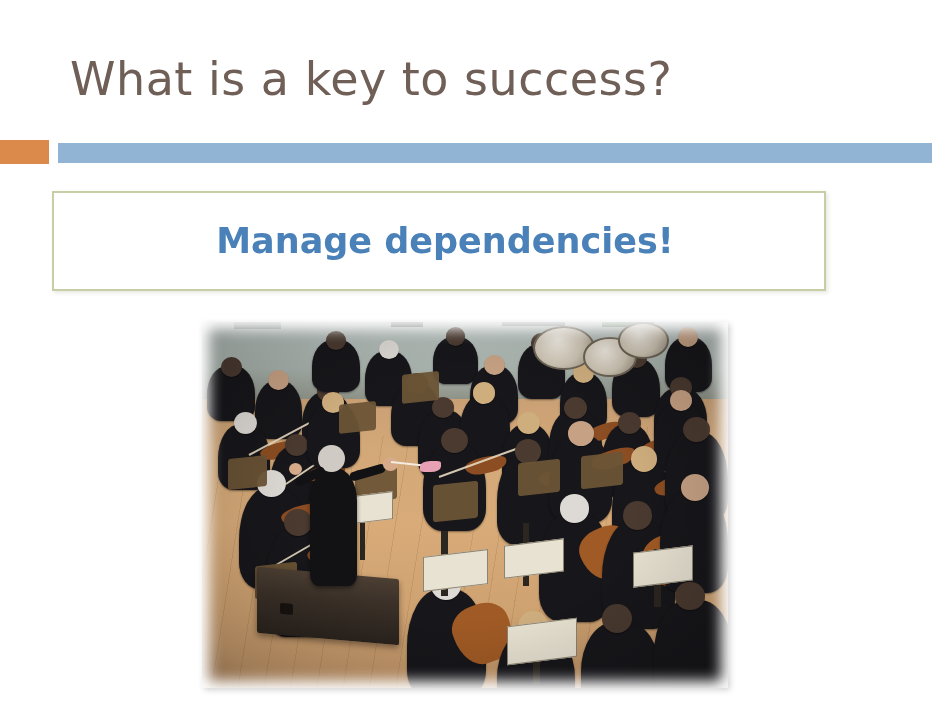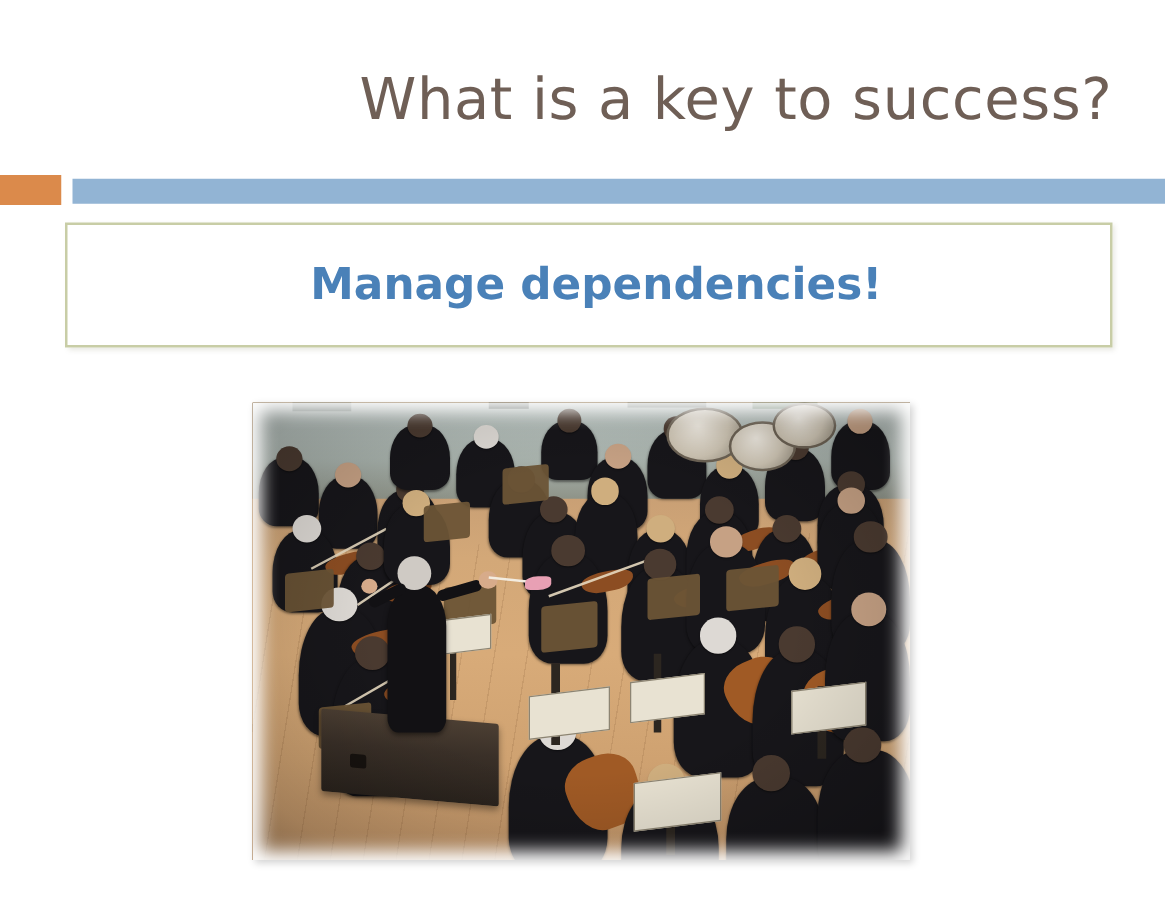--- a/index.html
+++ b/index.html
@@ -11,21 +11,20 @@
   body {
     font-family: "Liberation Sans", sans-serif;
   }
 
   #slide {
     position: relative;
     width: 932px;
     height: 720px;
     background: #ffffff;
     overflow: hidden;
-    text-align: right;
   }
 
   
   .slide-title {
     position: absolute;
     left: 70px;
     top: 48px;
     width: 820px;
     height: 62px;
     color: #6f5f56;
@@ -53,22 +52,22 @@
     top: 143px;
     width: 874px;
     height: 20px;
     background: #92b4d4;
   }
 
   
   .callout-box {
     position: absolute;
     left: 52px;
-    top: 178px;
-    width: 838px;
+    top: 191px;
+    width: 774px;
     height: 100px;
     box-sizing: border-box;
     background: #ffffff;
     border: 2px solid #c8cda6;
     box-shadow: 2px 2px 4px rgba(120,120,90,0.18);
   }
   .callout-text {
     position: absolute;
     left: 0;
     right: 0;

